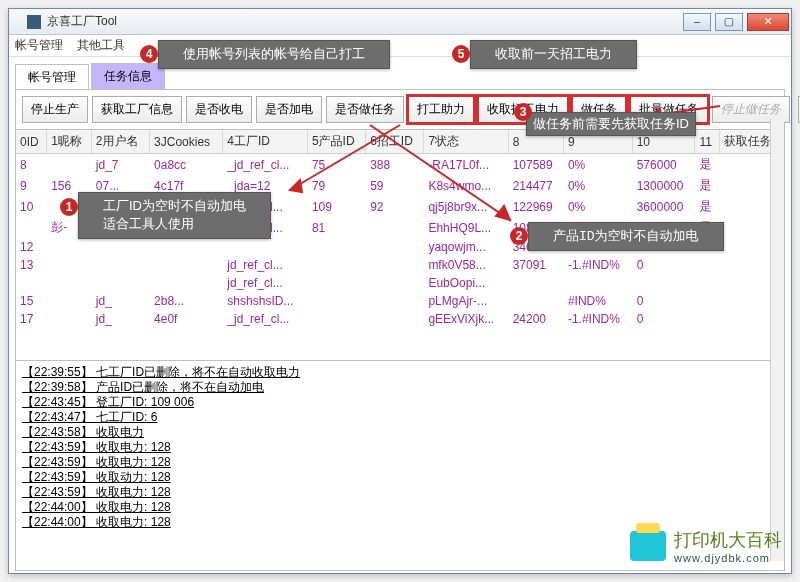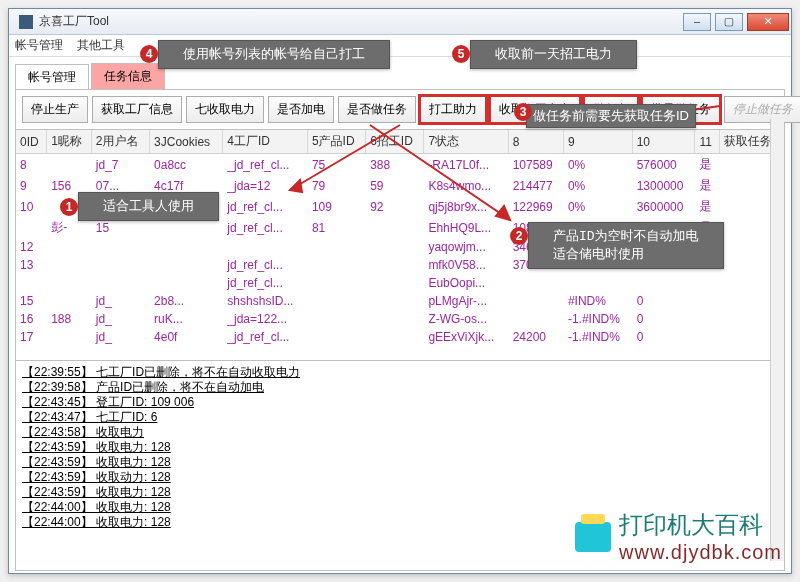--- a/index.html
+++ b/index.html
@@ -20,58 +20,58 @@
       display: flex;
       flex-direction: column;
       box-shadow: 0 2px 6px rgba(0,0,0,.2);
     }
     .titlebar {
       height: 26px;
       background: linear-gradient(#f8f9fc,#e6ecf3);
       border-bottom: 1px solid #b9c9db;
       display: flex;
       align-items: center;
-      padding-left: 10px;
+      padding-left: 18px;
       font-size: 12px;
       color: #333;
     }
     .titlebar .icon {
       width: 14px; height: 14px; background: #3a5b7d;
       margin-right: 6px; display:inline-block;
     }
     .win-btns { margin-left:auto; display:flex; }
     .win-btns div { width:28px; height:18px; margin:0 2px; border:1px solid #7a99b8; background:linear-gradient(#f3f7fb,#cfe0ef); display:flex; align-items:center; justify-content:center; font-size:11px; line-height:1;}
     .win-btns .close { width:42px; background:linear-gradient(#f08b7a,#d94a33); color:#fff; border-color:#a83a29;}
     .menubar { height:22px; background:#fff; border-bottom:1px solid #ddd; display:flex; align-items:center; padding-left:6px;}
     .menubar span { margin-right:14px; color:#333; }
     .inner { flex:1; display:flex; flex-direction:column; padding:6px 6px 2px; position:relative; }
     .tabs { display:flex; }
-    .tabs .tab { padding:4px 12px; border:1px solid #bfbfbf; border-bottom:none; background:#fca5a5; margin-right:2px; font-size:12px;}
+    .tabs .tab { padding:4px 12px; border:1px solid #bfbfbf; border-bottom:none; background:#c4b5fd; margin-right:2px; font-size:12px;}
     .tabs .tab.active { background:#fff; position:relative; top:1px;}
     .toolbar { border:1px solid #bfbfbf; padding:6px 6px; display:flex; gap:4px; background:#fff; position:relative; }
     .btn { padding:4px 8px; border:1px solid #adadad; background:linear-gradient(#fdfdfd,#ececec); font-size:12px; white-space:nowrap; }
     .btn.disabled { color:#aaa;font-style:italic; }
     .hl-red { outline:3px solid #d32f2f; outline-offset:-1px; }
     .grid-wrap { flex:1 1 auto; border:1px solid #bfbfbf; border-top:none; overflow:hidden; display:flex; flex-direction:column; }
     table { border-collapse:collapse; width:100%; font-size:12px; }
     th { background:#f3f3f3; border-right:1px solid #d9d9d9; border-bottom:1px solid #d0d0d0; padding:3px 4px; text-align:left; font-weight:normal; color:#333; white-space:nowrap;}
     td { padding:2px 4px; color:#9c27a0; border-right:1px solid transparent; white-space:nowrap; overflow:hidden;}
     tr.row { height:18px; }
     .headcell{color:#333;}
     .logbox { height:210px; border:1px solid #bfbfbf; border-top:none; padding:4px 6px; overflow:hidden; font-size:12px; color:#000000; background:#fff;text-decoration:underline;}
     .logbox div { line-height:15px; }
     .scrollbar-v { position:absolute; right:7px; top:62px; bottom:12px; width:14px; background:#f1f1f1; border-left:1px solid #d0d0d0;}
     .callout { position:absolute; background:#6d6d6d; color:#fff; padding:4px 24px 5px; font-size:13px; border:1px solid #555; z-index:10; white-space:nowrap; box-shadow:0 1px 3px rgba(0,0,0,.3);}
     .badge { position:absolute; width:18px; height:18px; border-radius:50%; background:#c62828; color:#fff; font-size:12px; display:flex; align-items:center; justify-content:center; z-index:11; font-weight:bold;}
     .arrow { position:absolute; stroke:#c62828; stroke-width:2; fill:none; z-index:9; }
     .watermark { position:absolute; right:18px; bottom:18px; display:flex; align-items:center; gap:8px; z-index:20; opacity:.95;}
     .watermark .prn { width:36px; height:30px; background:#16c2d6; border-radius:4px; position:relative;}
     .watermark .prn::after{content:"";position:absolute;top:-8px;left:6px;right:6px;height:10px;background:#ffd84d;border-radius:3px;}
-    .watermark .txt1{font-size:24px;color:#0f766e;}
-    .watermark .txt2{font-size:20px;color:#7f1d1d;letter-spacing:1px;}
+    .watermark .txt1{font-size:18px;color:#4d7c0f;}
+    .watermark .txt2{font-size:11px;color:#14532d;letter-spacing:1px;}
     .spacer{flex:1;}
   </style>
 </head>
 <body>
 
 <div class="window">
   <div class="titlebar">
     <span class="icon"></span>
     <span>京喜工厂Tool</span>
     <div class="win-btns">
@@ -85,21 +85,21 @@
     <span>其他工具</span>
   </div>
   <div class="inner">
     <div class="tabs">
       <div class="tab active">帐号管理</div>
       <div class="tab">任务信息</div>
     </div>
     <div class="toolbar">
       <button class="btn">停止生产</button>
       <button class="btn">获取工厂信息</button>
-      <button class="btn">七收取电力</button>
+      <button class="btn">是否收电</button>
       <button class="btn">是否加电</button>
       <button class="btn">是否做任务</button>
       <button class="btn hl-red">打工助力</button>
       <button class="btn hl-red">收取招工电力</button>
       <button class="btn hl-red">做任务</button>
       <button class="btn hl-red">批量做任务</button>
       <button class="btn disabled">停止做任务</button>
       <span class="spacer"></span>
       <button class="btn">清空日志</button>
     </div>
@@ -238,35 +238,20 @@
               <td></td>
               <td></td>
               <td>pLMgAjr-...</td>
               <td></td>
               <td>#IND%</td>
               <td>0</td>
               <td></td>
               <td></td>
             </tr>
             <tr class="row">
-              <td>16</td>
-              <td>188</td>
-              <td>jd_</td>
-              <td>ruK...</td>
-              <td>_jda=122...</td>
-              <td></td>
-              <td></td>
-              <td>Z-WG-os...</td>
-              <td></td>
-              <td>-1.#IND%</td>
-              <td>0</td>
-              <td></td>
-              <td></td>
-            </tr>
-            <tr class="row">
               <td>17</td>
               <td></td>
               <td>jd_</td>
               <td>4e0f</td>
               <td>_jd_ref_cl...</td>
               <td></td>
               <td></td>
               <td>gEExViXjk...</td>
               <td>24200</td>
               <td>-1.#IND%</td>
@@ -294,31 +279,31 @@
     <div class="scrollbar-v"></div>
   </div>
 </div>
 
 <div class="badge" style="left:140px; top:45px;">4</div>
 <div class="callout" style="left:158px; top:40px;">使用帐号列表的帐号给自己打工</div>
 <div class="badge" style="left:452px; top:45px;">5</div>
 <div class="callout" style="left:470px; top:40px;">收取前一天招工电力</div>
 
 <div class="badge" style="left:514px; top:103px;">3</div>
-<div class="callout" style="left:526px; top:104px; padding:2px 6px;">做任务前需要先获取任务ID</div>
+<div class="callout" style="left:526px; top:112px; padding:2px 6px;">做任务前需要先获取任务ID</div>
 
 <div class="badge" style="left:60px; top:198px;">1</div>
 <div class="callout" style="left:78px; top:192px;">
+  <div>工厂ID为空时不自动加电</div>
   <div>适合工具人使用</div>
 </div>
 
 <div class="badge" style="left:510px; top:227px;">2</div>
 <div class="callout" style="left:528px; top:222px;font-family:Liberation Mono, monospace;">
   <div>产品ID为空时不自动加电</div>
-  <div>适合储电时使用</div>
 </div>
 
 <svg class="arrow" style="left:280px; top:120px;" width="130" height="80">
   <line x1="120" y1="5" x2="10" y2="70" stroke="#c62828" stroke-width="2"></line>
   <polygon points="10,70 20,60 22,72" fill="#c62828"></polygon>
 </svg>
 <svg class="arrow" style="left:360px; top:120px;" width="160" height="110">
   <line x1="10" y1="5" x2="150" y2="100" stroke="#c62828" stroke-width="2"></line>
   <polygon points="150,100 136,96 144,86" fill="#c62828"></polygon>
 </svg>

